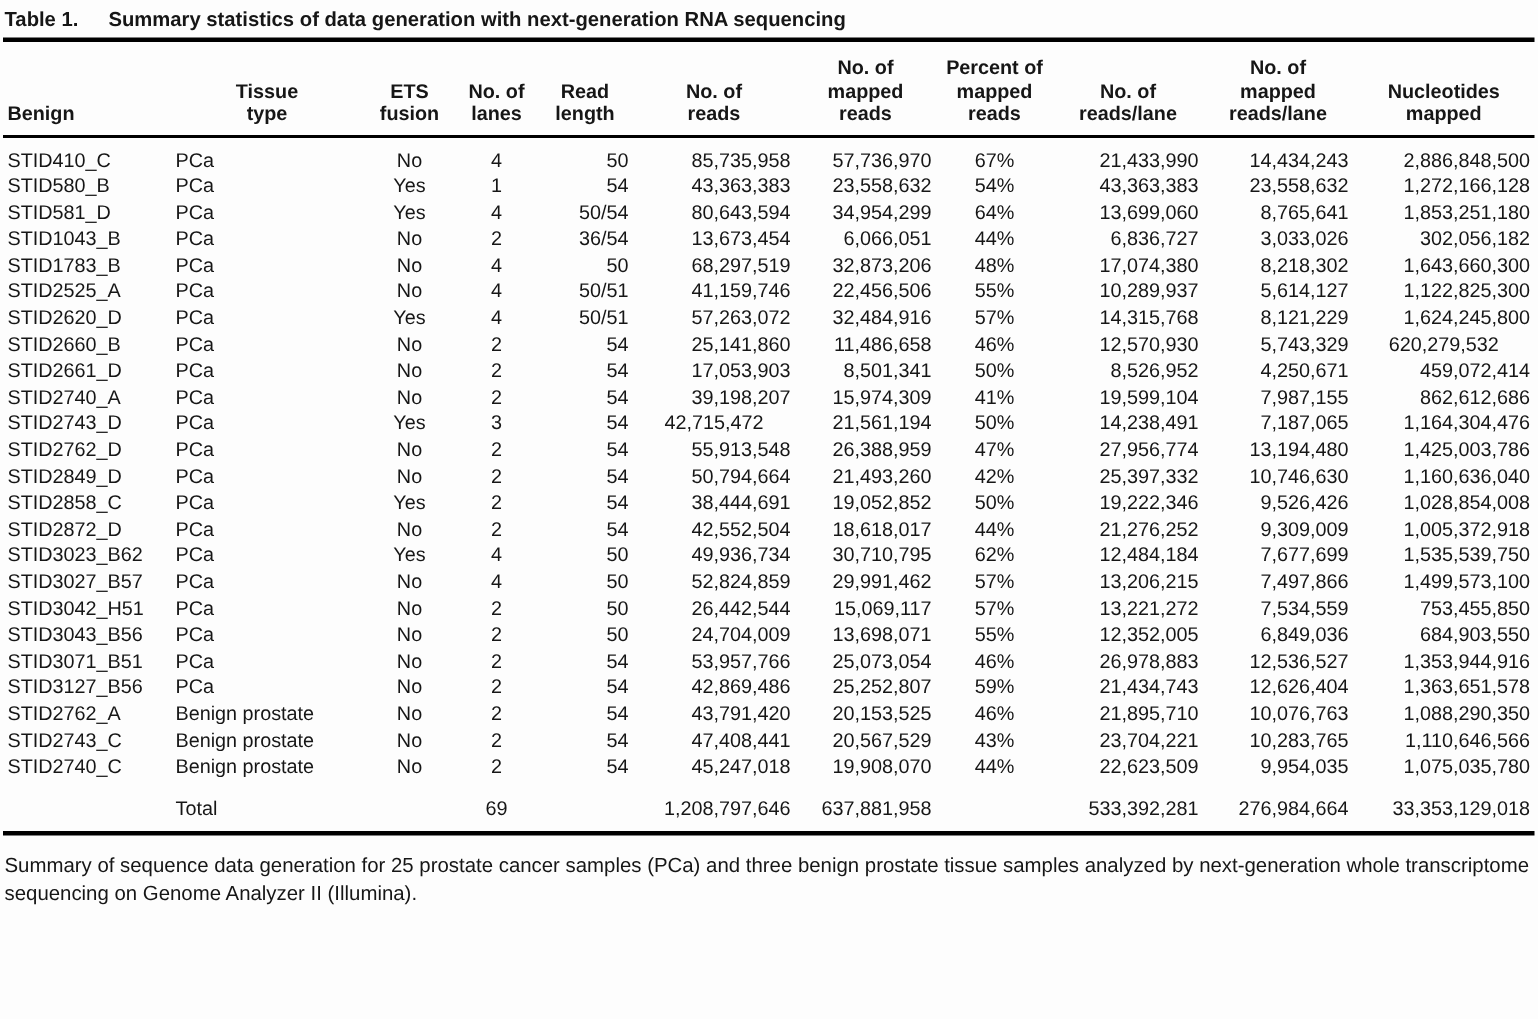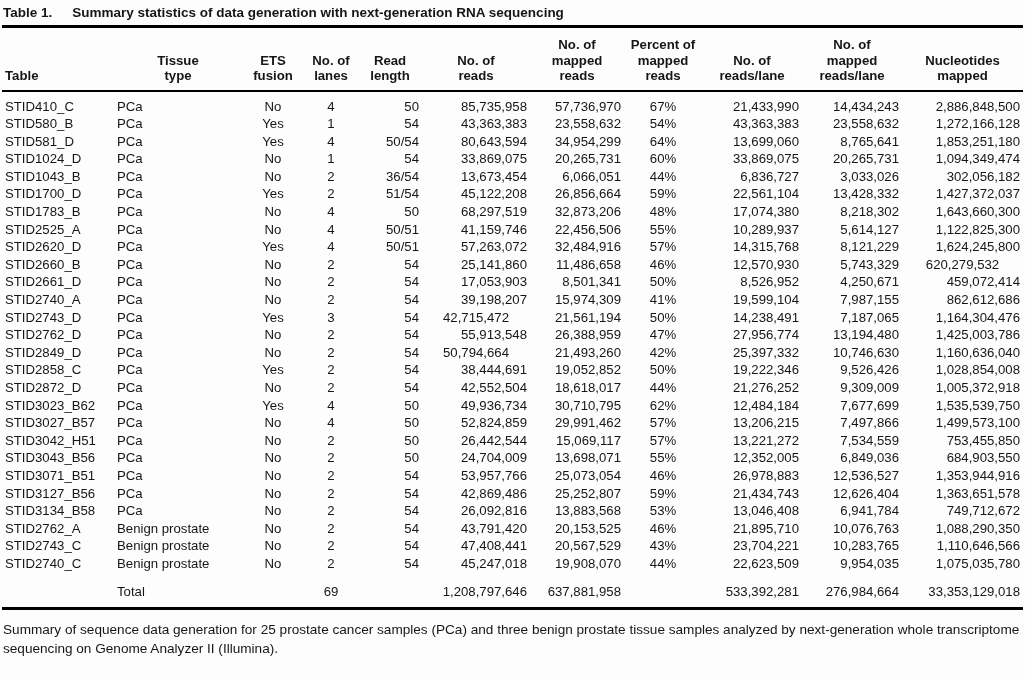--- a/index.html
+++ b/index.html
@@ -82,21 +82,21 @@
         <col style="width: 64px;">
         <col style="width: 108px;">
         <col style="width: 94px;">
         <col style="width: 78px;">
         <col style="width: 100px;">
         <col style="width: 100px;">
         <col style="width: 121px;">
       </colgroup>
     <thead>
       <tr>
-          <th style="text-align: left;">Table</th>
+          <th style="text-align: left;">Benign</th>
           <th style="text-align: center;">Tissue
 type</th>
           <th style="text-align: center;">ETS
 fusion</th>
           <th style="text-align: center;">No. of
 lanes</th>
           <th style="text-align: center;">Read
 length</th>
           <th style="text-align: center;">No. of
 reads</th>
@@ -149,59 +149,33 @@
           <td style="text-align: center;">4</td>
           <td style="text-align: right;">50/54</td>
           <td style="text-align: right;">80,643,594</td>
           <td style="text-align: right;">34,954,299</td>
           <td style="text-align: center;">64%</td>
           <td style="text-align: right;">13,699,060</td>
           <td style="text-align: right;">8,765,641</td>
           <td style="text-align: right;">1,853,251,180</td>
         </tr>
         <tr>
-          <td style="text-align: left;">STID1024_D</td>
-          <td style="text-align: left;">PCa</td>
-          <td style="text-align: center;">No</td>
-          <td style="text-align: center;">1</td>
-          <td style="text-align: right;">54</td>
-          <td style="text-align: right;">33,869,075</td>
-          <td style="text-align: right;">20,265,731</td>
-          <td style="text-align: center;">60%</td>
-          <td style="text-align: right;">33,869,075</td>
-          <td style="text-align: right;">20,265,731</td>
-          <td style="text-align: right;">1,094,349,474</td>
-        </tr>
-        <tr>
           <td style="text-align: left;">STID1043_B</td>
           <td style="text-align: left;">PCa</td>
           <td style="text-align: center;">No</td>
           <td style="text-align: center;">2</td>
           <td style="text-align: right;">36/54</td>
           <td style="text-align: right;">13,673,454</td>
           <td style="text-align: right;">6,066,051</td>
           <td style="text-align: center;">44%</td>
           <td style="text-align: right;">6,836,727</td>
           <td style="text-align: right;">3,033,026</td>
           <td style="text-align: right;">302,056,182</td>
         </tr>
         <tr>
-          <td style="text-align: left;">STID1700_D</td>
-          <td style="text-align: left;">PCa</td>
-          <td style="text-align: center;">Yes</td>
-          <td style="text-align: center;">2</td>
-          <td style="text-align: right;">51/54</td>
-          <td style="text-align: right;">45,122,208</td>
-          <td style="text-align: right;">26,856,664</td>
-          <td style="text-align: center;">59%</td>
-          <td style="text-align: right;">22,561,104</td>
-          <td style="text-align: right;">13,428,332</td>
-          <td style="text-align: right;">1,427,372,037</td>
-        </tr>
-        <tr>
           <td style="text-align: left;">STID1783_B</td>
           <td style="text-align: left;">PCa</td>
           <td style="text-align: center;">No</td>
           <td style="text-align: center;">4</td>
           <td style="text-align: right;">50</td>
           <td style="text-align: right;">68,297,519</td>
           <td style="text-align: right;">32,873,206</td>
           <td style="text-align: center;">48%</td>
           <td style="text-align: right;">17,074,380</td>
           <td style="text-align: right;">8,218,302</td>
@@ -297,21 +271,21 @@
           <td style="text-align: right;">27,956,774</td>
           <td style="text-align: right;">13,194,480</td>
           <td style="text-align: right;">1,425,003,786</td>
         </tr>
         <tr>
           <td style="text-align: left; margin-top: 45px;">STID2849_D</td>
           <td style="text-align: left;">PCa</td>
           <td style="text-align: center;">No</td>
           <td style="text-align: center;">2</td>
           <td style="text-align: right;">54</td>
-          <td style="text-align: center;">50,794,664</td>
+          <td style="text-align: right;">50,794,664</td>
           <td style="text-align: right;">21,493,260</td>
           <td style="text-align: center;">42%</td>
           <td style="text-align: right;">25,397,332</td>
           <td style="text-align: right;">10,746,630</td>
           <td style="text-align: right;">1,160,636,040</td>
         </tr>
         <tr>
           <td style="text-align: left;">STID2858_C</td>
           <td style="text-align: left;">PCa</td>
           <td style="text-align: center;">Yes</td>
@@ -407,33 +381,20 @@
           <td style="text-align: left;">PCa</td>
           <td style="text-align: center;">No</td>
           <td style="text-align: center;">2</td>
           <td style="text-align: right;">54</td>
           <td style="text-align: right;">42,869,486</td>
           <td style="text-align: right;">25,252,807</td>
           <td style="text-align: center;">59%</td>
           <td style="text-align: right;">21,434,743</td>
           <td style="text-align: right;">12,626,404</td>
           <td style="text-align: right;">1,363,651,578</td>
-        </tr>
-        <tr>
-          <td style="text-align: left;">STID3134_B58</td>
-          <td style="text-align: left;">PCa</td>
-          <td style="text-align: center;">No</td>
-          <td style="text-align: center;">2</td>
-          <td style="text-align: right;">54</td>
-          <td style="text-align: right;">26,092,816</td>
-          <td style="text-align: right;">13,883,568</td>
-          <td style="text-align: center;">53%</td>
-          <td style="text-align: right;">13,046,408</td>
-          <td style="text-align: right;">6,941,784</td>
-          <td style="text-align: right;">749,712,672</td>
         </tr>
         <tr>
           <td style="text-align: left;">STID2762_A</td>
           <td style="text-align: left;">Benign prostate</td>
           <td style="text-align: center;">No</td>
           <td style="text-align: center;">2</td>
           <td style="text-align: right;">54</td>
           <td style="text-align: right;">43,791,420</td>
           <td style="text-align: right;">20,153,525</td>
           <td style="text-align: center;">46%</td>

